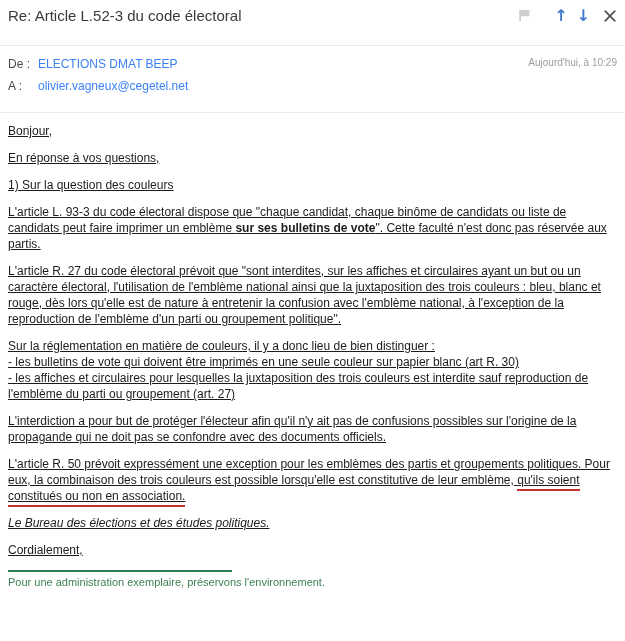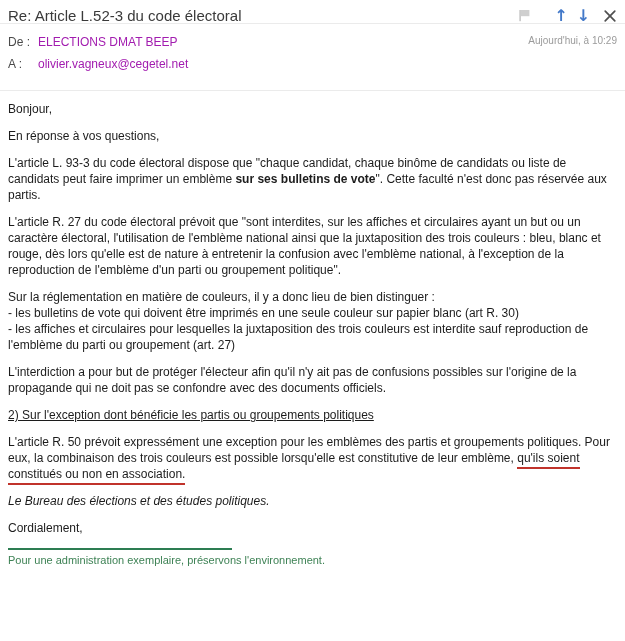--- a/index.html
+++ b/index.html
@@ -1,41 +1,41 @@
 <!DOCTYPE html>
 <html><head>
 <meta charset="utf-8">
 <style>
   html,body{margin:0;padding:0;background:#ffffff;}
   .page{
     width:625px;height:641px;overflow:hidden;background:#fff;position:relative;
     font-family:"Liberation Sans",sans-serif;color:#1e1e1e;box-sizing:border-box;
   }
   
-  .header{display:flex;align-items:flex-start;padding:7px 8px 0 8px;height:24px;
+  .header{display:flex;align-items:flex-start;padding:7px 8px 0 8px;height:46px;
     box-sizing:border-box;border-bottom:1px solid #ebebeb;}
   .title{flex:1;font-size:15px;color:#3a3a3a;white-space:nowrap;overflow:hidden;}
   .actions{display:flex;align-items:center;padding-top:1px;}
   .icon{display:inline-flex;align-items:center;justify-content:center;cursor:pointer;}
   .icon svg{display:block;}
   .flag-btn{margin-right:22px;}
   .arrow{color:#4379c9;font-size:16px;line-height:15px;cursor:pointer;
     font-family:"DejaVu Sans",sans-serif;font-weight:600;}
   .arrow.up{margin-right:9px;}
   .arrow.down{margin-right:13px;}
   
   .meta{position:relative;padding:11px 16px 11px 8px;border-bottom:1px solid #ebebeb;font-size:12px;}
   .meta-row{display:flex;align-items:baseline;margin-bottom:8px;}
   .meta-row:last-child{margin-bottom:0;}
   .meta-label{width:30px;color:#4a4a4a;flex:none;}
-  .meta-value{color:#a21caf;cursor:pointer;}
+  .meta-value{color:#3b82f6;cursor:pointer;}
   .timestamp{position:absolute;right:8px;top:11px;color:#9b9b9b;font-size:10px;}
   
   .body{padding:10px 6px 0 8px;font-size:12px;line-height:16px;color:#1c1c1c;}
-  .para{margin:0 0 11px 0;}
+  .para{margin:0 0 11px 0;text-decoration:underline;}
   .seg-underline{text-decoration:underline;}
   .seg-bold{font-weight:bold;}
   .seg-link{color:#6b95cd;cursor:pointer;}
   .seg-italic{font-style:italic;}
   .seg-red-underline{border-bottom:2.5px solid #c0332b;padding-bottom:1.5px;}
   
   .footer{margin-top:12px;padding:0 8px;}
   .sig-divider{width:224px;height:2px;background:#2d7d52;margin:0 0 5px 0;}
   .footer-text{font-size:11px;line-height:11px;color:#3e8255;}
 </style>
@@ -71,25 +71,25 @@
     <div class="meta-row">
       <span class="meta-label">A :</span>
       <span class="meta-value">olivier.vagneux@cegetel.net</span>
     </div>
     <span class="timestamp">Aujourd'hui, à 10:29</span>
   </div>
 
   <div class="body">
       <p class="para"><span class="seg-normal">Bonjour,</span></p>
       <p class="para"><span class="seg-normal">En réponse à vos questions,</span></p>
+      <p class="para"><span class="seg-underline">1) Sur la question des couleurs</span></p>
       <p class="para"><span class="seg-normal">L'article L. 93-3 du code électoral dispose que "chaque candidat, chaque binôme de candidats ou liste de candidats peut faire imprimer un emblème </span><span class="seg-bold">sur ses bulletins de vote</span><span class="seg-normal">". Cette faculté n'est donc pas réservée aux partis.</span></p>
       <p class="para"><span class="seg-normal">L'article R. 27 du code électoral prévoit que "sont interdites, sur les affiches et circulaires ayant un but ou un caractère électoral, l'utilisation de l'emblème national ainsi que la juxtaposition des trois couleurs : bleu, blanc et rouge, dès lors qu'elle est de nature à entretenir la confusion avec l'emblème national, à l'exception de la reproduction de l'emblème d'un parti ou groupement politique".</span></p>
       <p class="para"><span class="seg-normal">Sur la réglementation en matière de couleurs, il y a donc lieu de bien distinguer :</span><br><span class="seg-normal">- les bulletins de vote qui doivent être imprimés en une seule couleur sur papier blanc (art R. 30)</span><br><span class="seg-normal">- les affiches et circulaires pour lesquelles la juxtaposition des trois couleurs est interdite sauf reproduction de l'emblème du parti ou groupement (art. 27)</span></p>
       <p class="para"><span class="seg-normal">L'interdiction a pour but de protéger l'électeur afin qu'il n'y ait pas de confusions possibles sur l'origine de la propagande qui ne doit pas se confondre avec des documents officiels.</span></p>
-      <p class="para"><span class="seg-underline">2) Sur l'exception dont bénéficie les partis ou groupements politiques</span></p>
       <p class="para"><span class="seg-normal">L'article R. 50 prévoit expressément une exception pour les emblèmes des partis et groupements politiques. Pour eux, la combinaison des trois couleurs est possible lorsqu'elle est constitutive de leur emblème, </span><span class="seg-red-underline">qu'ils soient constitués ou non en association.</span></p>
       <p class="para"><span class="seg-italic">Le Bureau des élections et des études politiques.</span></p>
       <p class="para"><span class="seg-normal">Cordialement,</span></p>
     </div>
 
   <div class="footer">
     <div class="sig-divider"></div>
     <div class="footer-text">Pour une administration exemplaire, préservons l'environnement.</div>
 
   </div>

